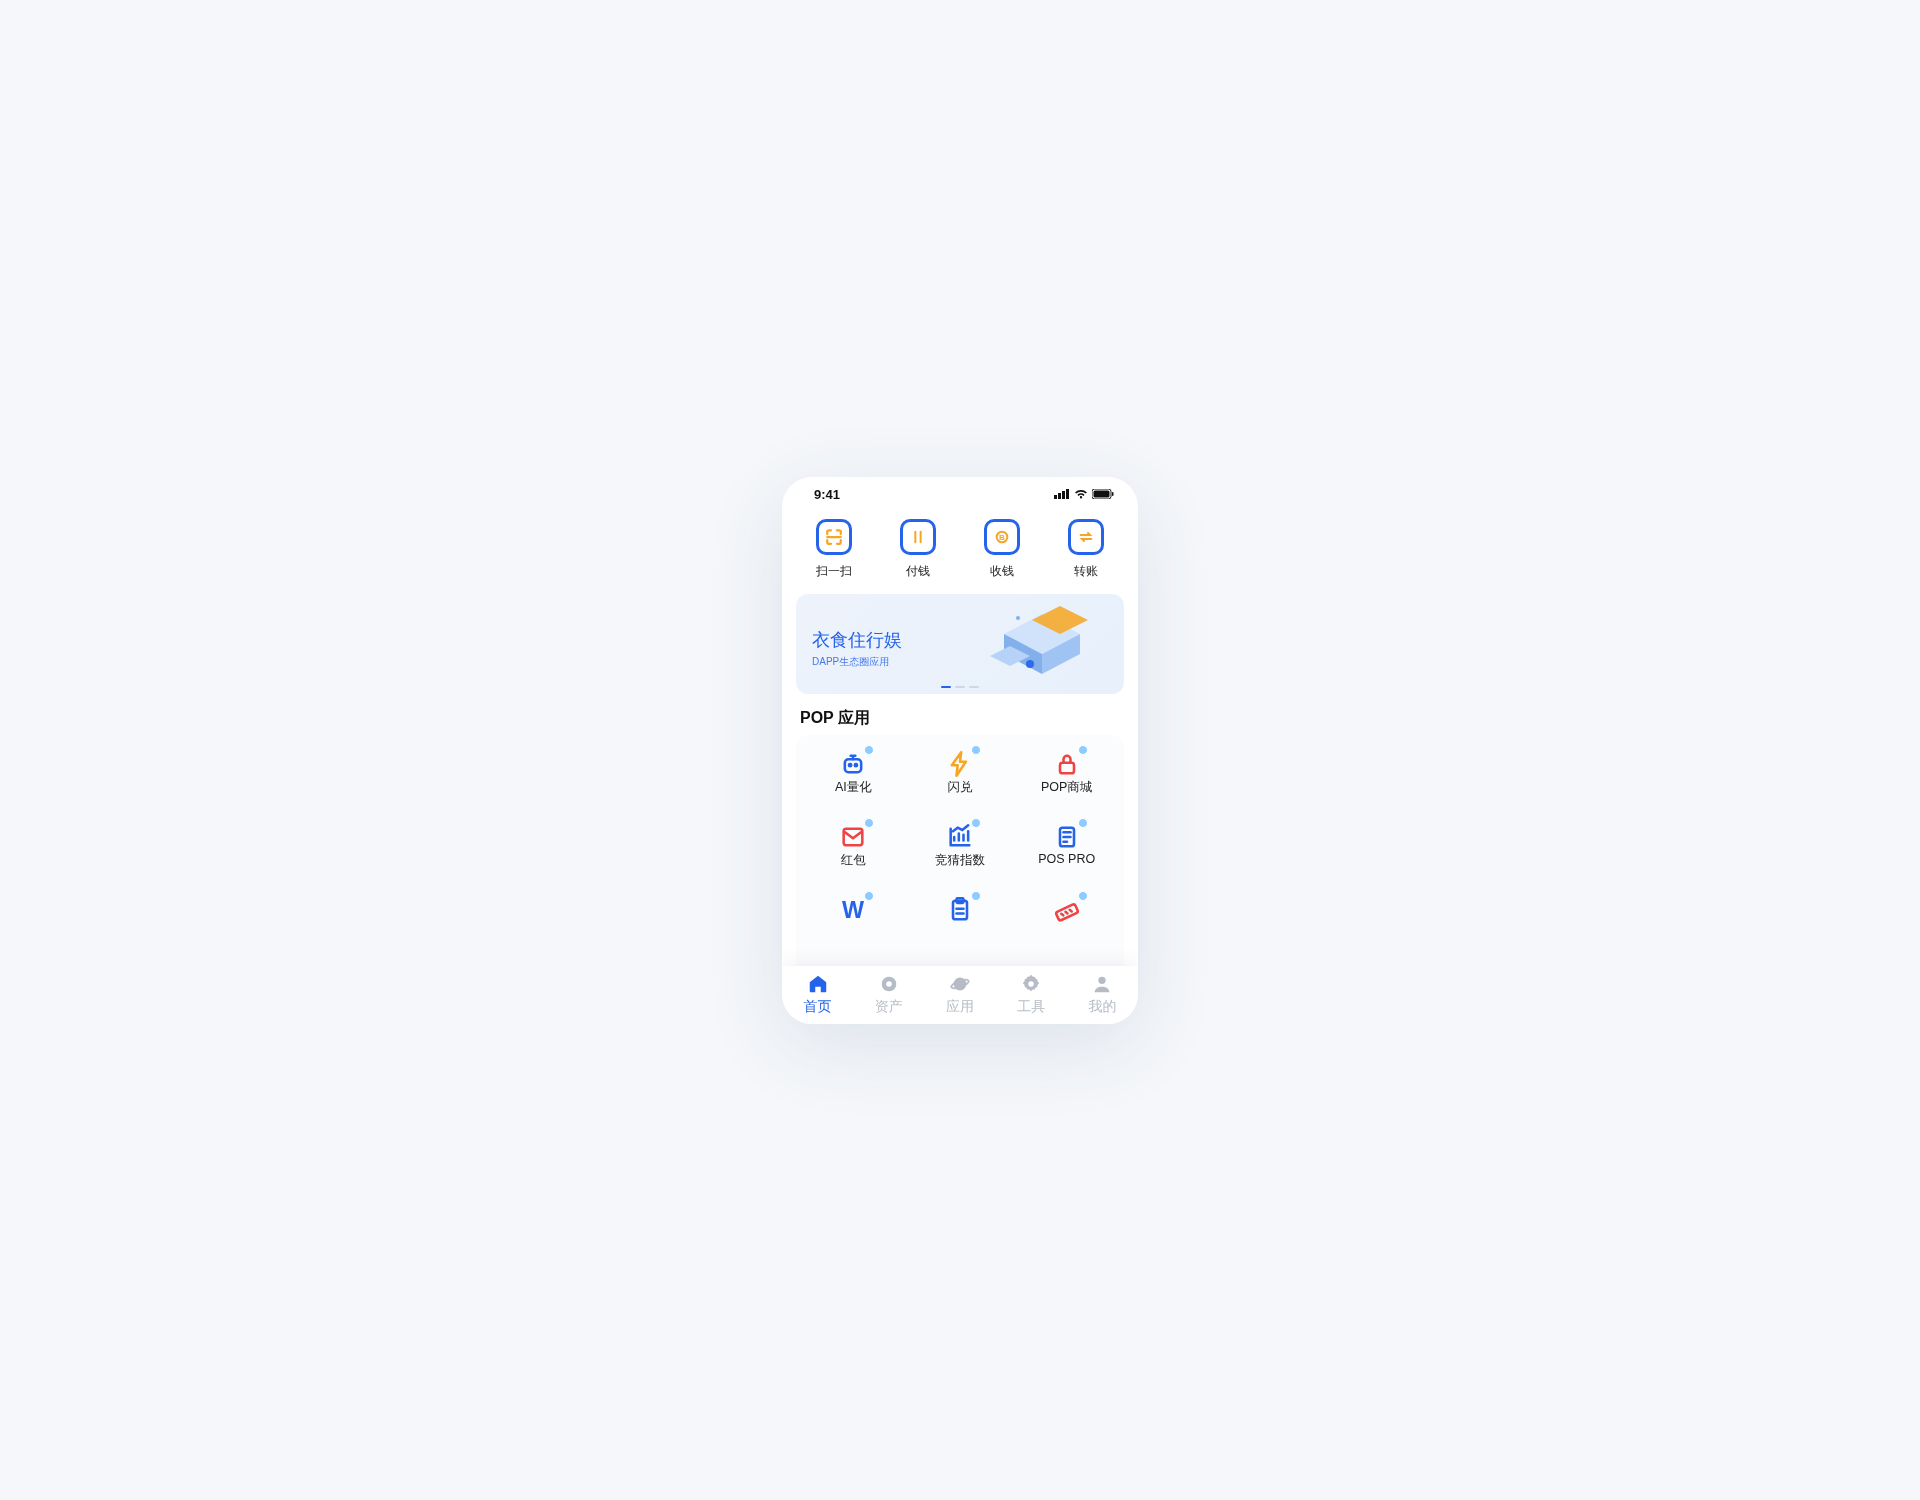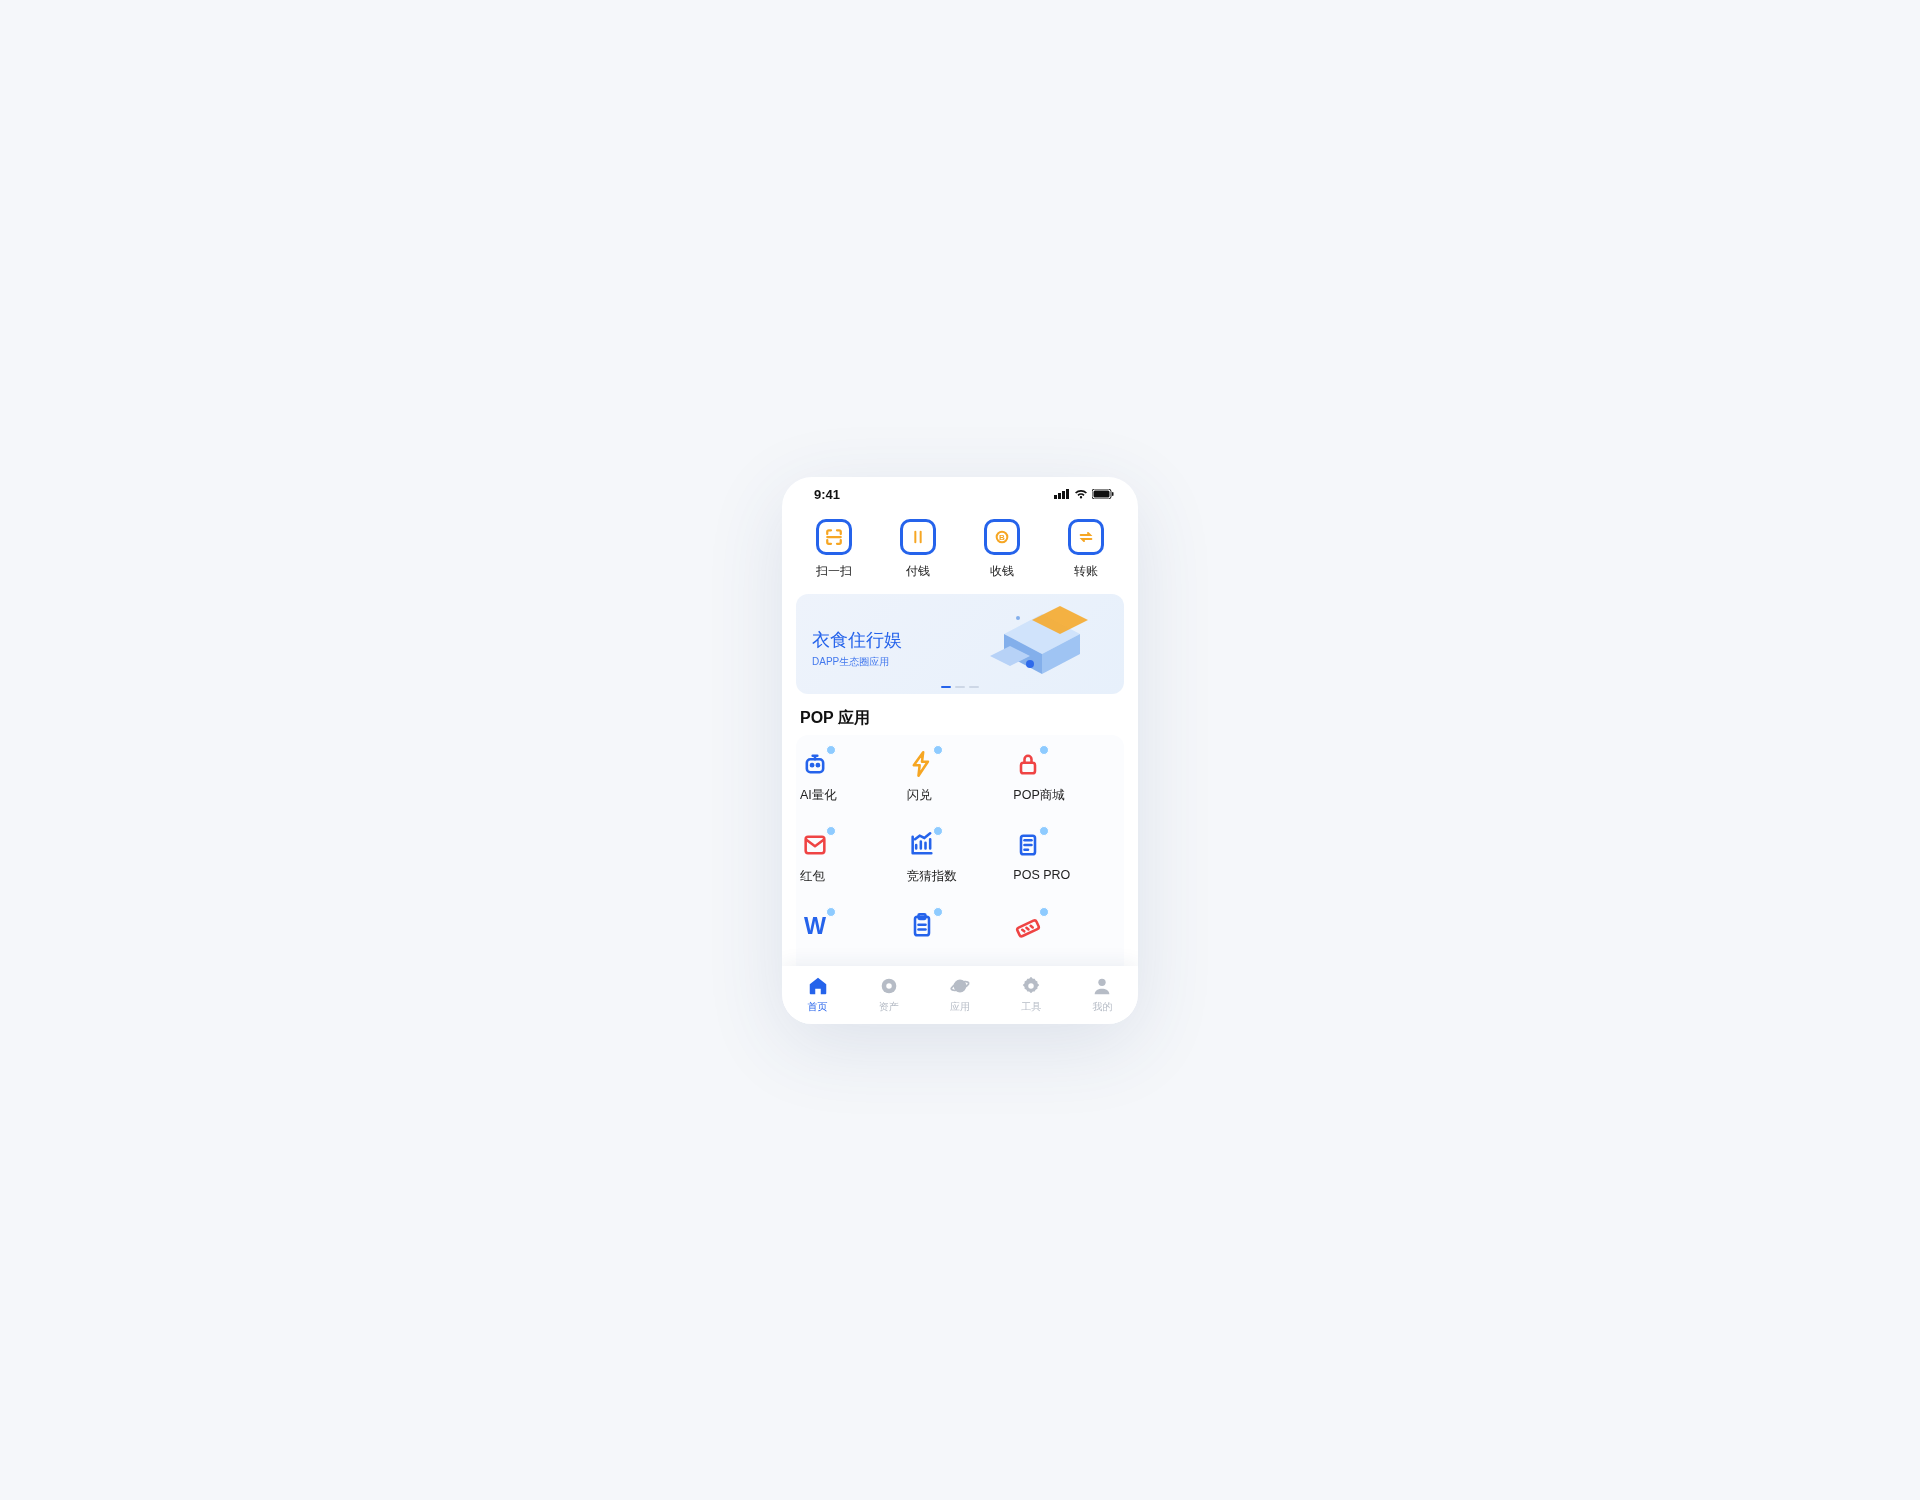--- a/index.html
+++ b/index.html
@@ -113,21 +113,21 @@
   padding: 14px 4px 4px 4px;
   flex: 1;
   overflow: hidden;
 }
 .apps-grid {
   display: grid;
   grid-template-columns: repeat(3, 1fr);
   row-gap: 26px;
 }
 .app-item {
-  display: flex; flex-direction: column; gap: 8px;
+  display: flex; flex-direction: column; align-items: center; 
   cursor: pointer;
 }
 .app-icon {
   width: 30px; height: 30px;
   position: relative;
   display: flex; align-items: center; justify-content: center;
 }
 .badge-dot {
   position: absolute; top: -4px; right: -6px;
   width: 10px; height: 10px;
@@ -144,21 +144,21 @@
   display: grid;
   grid-template-columns: repeat(5, 1fr);
 }
 .tab-item {
   display: flex; flex-direction: column; align-items: center; justify-content: center;
   gap: 3px;
   cursor: pointer;
 }
 .tab-icon { width: 22px; height: 22px; color: #b6bcc6; display: flex; align-items: center; justify-content: center; }
 .tab-item.active .tab-icon { color: #2563eb; }
-.tab-label { font-size: 10px; color: #b6bcc6; }
+.tab-label { font-size: 14px; color: #b6bcc6; }
 .tab-item.active .tab-label { color: #2563eb; }
 </style>
 </head>
 <body>
 
 <div class="stage">
   <div class="phone">
 
     <div class="status-bar">
       <span>9:41</span>

